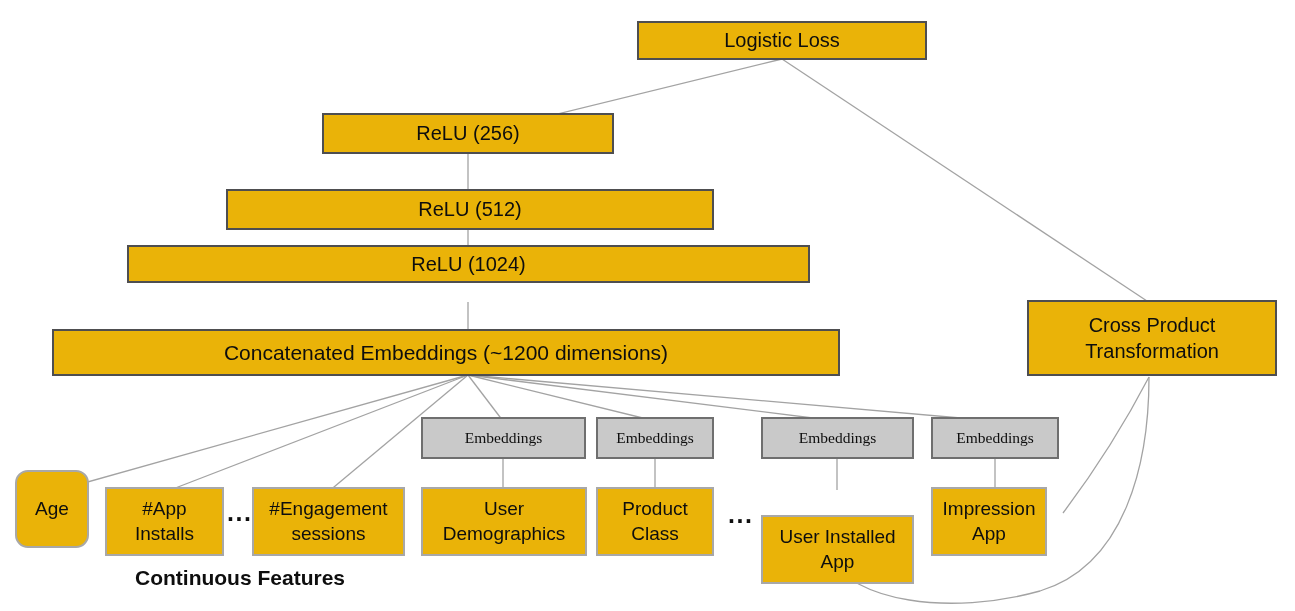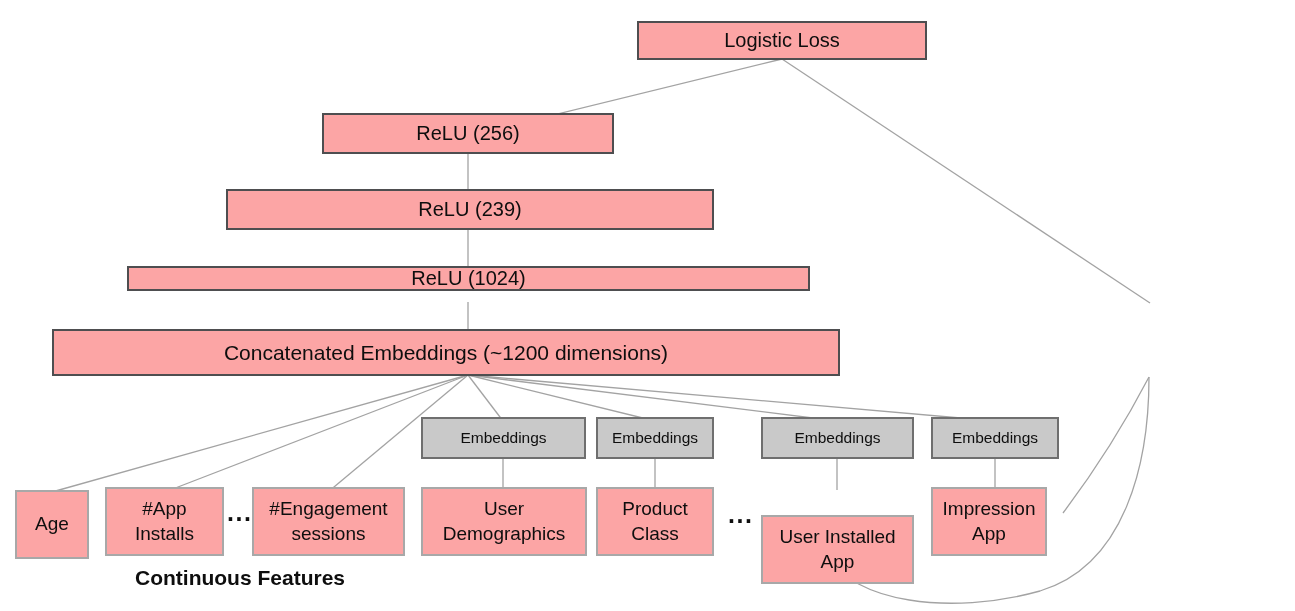--- a/index.html
+++ b/index.html
@@ -7,40 +7,41 @@
     position:relative;
     width:1295px;height:611px;
     background:#ffffff;
     font-family:"Liberation Sans", sans-serif;
     overflow:hidden;
   }
   #edges{position:absolute;left:0;top:0;z-index:0;}
   .box{
     position:absolute;
     box-sizing:border-box;
-    background:#fca5a5;
+    background:#eab308;
     border:2px solid #4e4e50;
     display:flex;align-items:center;justify-content:center;
     text-align:center;
     color:#0e0e0e;
     font-size:20px;
     z-index:1;
     white-space:pre-line;
     line-height:1.32;
   }
   .feat{
     border:2px solid #a8a8a8;
     font-size:19px;
     line-height:1.28;
   }
   .embed{
     background:#c9c9c9;
     border:2px solid #6f6f6f;
     font-size:15.5px;
     line-height:1.1;
+    font-family:Liberation Serif, serif;
   }
   .dots{
     position:absolute;
     z-index:1;
     font-weight:bold;
     font-size:25px;
     letter-spacing:1.5px;
     color:#0e0e0e;
   }
   .group-label{
@@ -48,28 +49,28 @@
     z-index:1;
     font-weight:bold;
     font-size:21px;
     color:#0e0e0e;
     text-align:right;
   }
   
   #logistic-loss {left:637px; top:21px;  width:290px; height:39px;}
   #relu-256      {left:322px; top:113px; width:292px; height:41px;}
   #relu-512      {left:226px; top:189px; width:488px; height:41px;}
-  #relu-1024     {left:127px; top:266px; width:683px; height:25px;}
+  #relu-1024     {left:127px; top:245px; width:683px; height:38px;}
   #concat        {left:52px;  top:329px; width:788px; height:47px; font-size:21px;}
   #cross-product {left:1027px;top:300px; width:250px; height:76px;}
   #embed-1 {left:421px; top:417px; width:165px; height:42px;}
   #embed-2 {left:596px; top:417px; width:118px; height:42px;}
   #embed-3 {left:761px; top:417px; width:153px; height:42px;}
   #embed-4 {left:931px; top:417px; width:128px; height:42px;}
-  #age            {left:15px;  top:490px; width:74px;  height:69px;}
+  #age            {left:15px;  top:470px; width:74px;  height:78px;border-radius:13px;}
   #app-installs   {left:105px; top:487px; width:119px; height:69px;}
   #engagement     {left:252px; top:487px; width:153px; height:69px;}
   #user-demo      {left:421px; top:487px; width:166px; height:69px;}
   #device-class   {left:596px; top:487px; width:118px; height:69px;}
   #user-installed {left:761px; top:487px; width:153px; height:69px;margin-top:28px;}
   #impression     {left:931px; top:487px; width:116px; height:69px;}
   #dots-continuous  {left:227px; top:498px;}
   #dots-categorical {left:728px; top:500px;}
   #label-continuous  {left:95px;  top:566px; width:250px;}
   #label-categorical {left:577px; top:566px; width:240px;}
@@ -97,24 +98,26 @@
       <line x1="655" y1="458" x2="655" y2="490"></line>
       <line x1="837" y1="458" x2="837" y2="490"></line>
       <line x1="995" y1="458" x2="995" y2="490"></line>
       <path d="M 828,555 C 852,602 950,616 1040,591 C 1126,565 1149,462 1149,377"></path>
       <path d="M 1063,513 Q 1112,448 1149,377"></path>
     </g>
   </svg>
 
   <div class="box" id="logistic-loss">Logistic Loss</div>
   <div class="box" id="relu-256">ReLU (256)</div>
-  <div class="box" id="relu-512">ReLU (239)</div>
+  <div class="box" id="relu-512">ReLU (512)</div>
   <div class="box" id="relu-1024">ReLU (1024)</div>
   <div class="box" id="concat">Concatenated Embeddings (~1200 dimensions)</div>
 
+  <div class="box" id="cross-product">Cross Product
+Transformation</div>
 
   <div class="box embed" id="embed-1">Embeddings</div>
   <div class="box embed" id="embed-2">Embeddings</div>
   <div class="box embed" id="embed-3">Embeddings</div>
   <div class="box embed" id="embed-4">Embeddings</div>
 
   <div class="box feat" id="age">Age</div>
   <div class="box feat" id="app-installs">#App
 Installs</div>
   <div class="box feat" id="engagement">#Engagement

